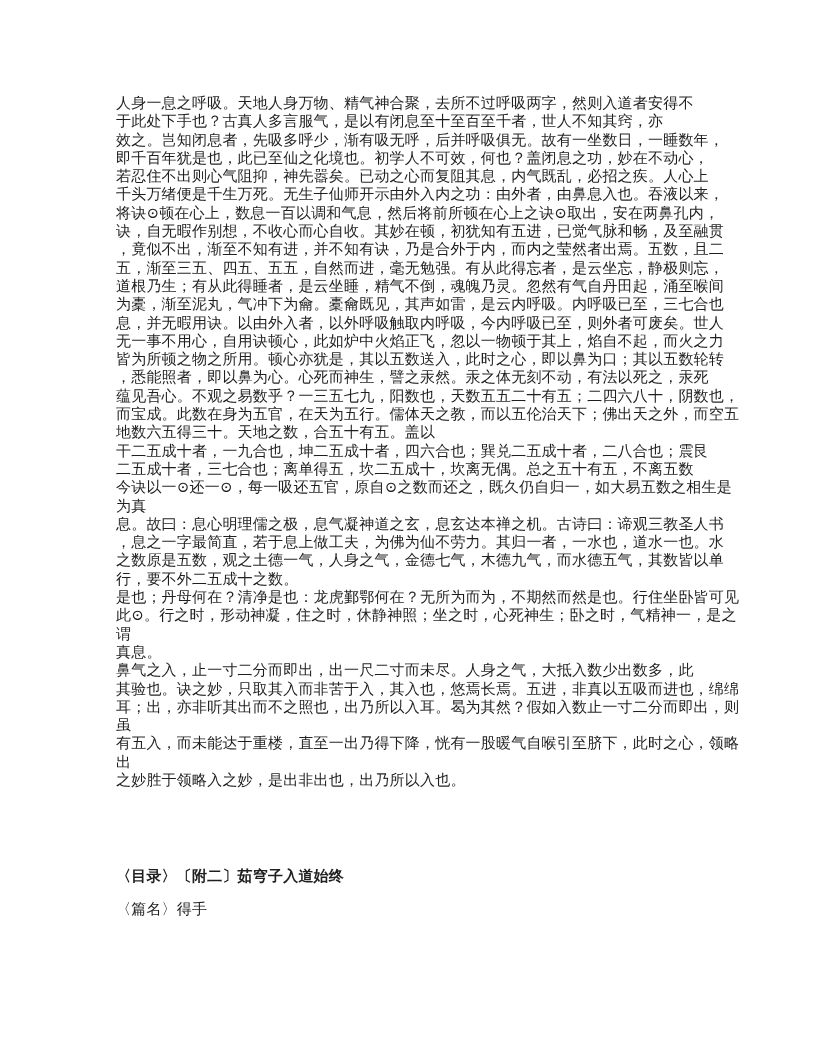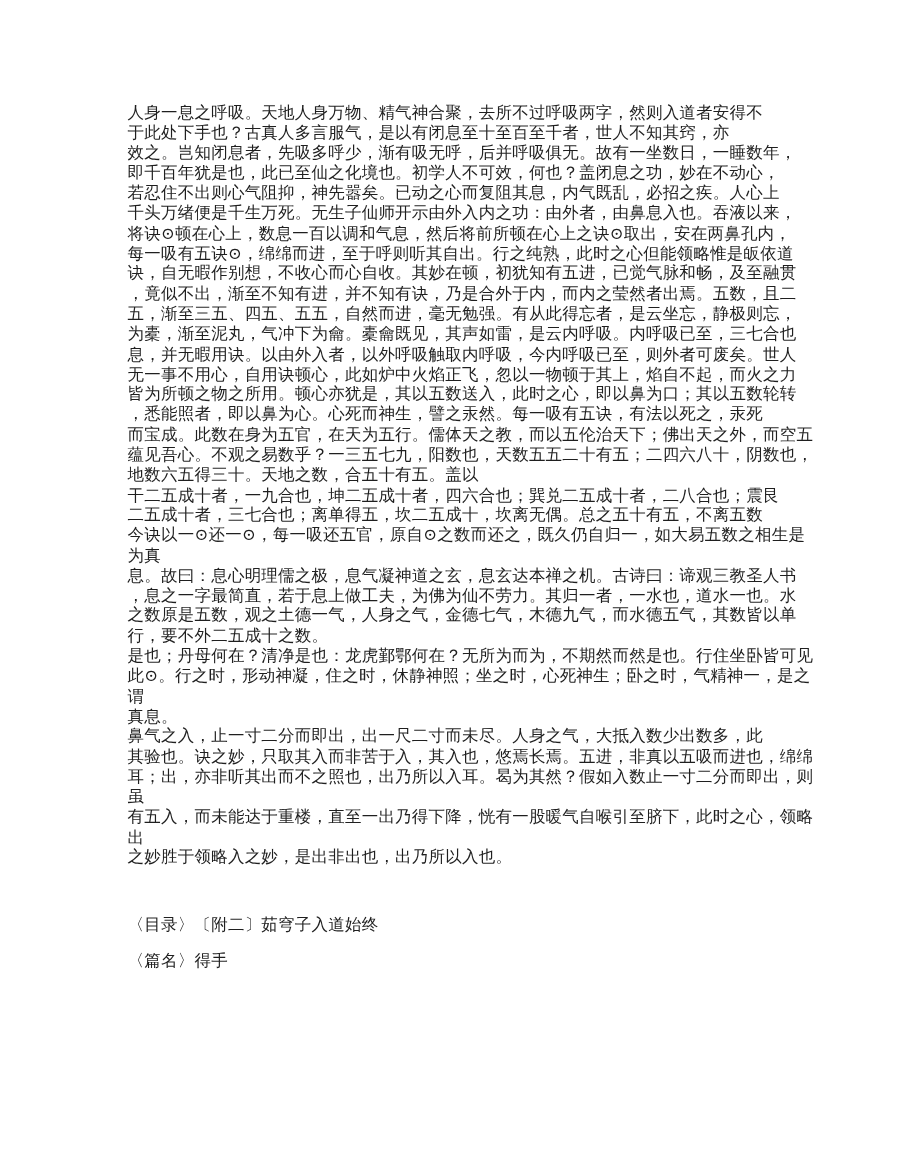--- a/index.html
+++ b/index.html
@@ -29,21 +29,22 @@
     font-size: 15px;
     line-height: 18.3px;
     white-space: pre;
     letter-spacing: 0.2px;
   }
   .toc-line {
     font-size: 15px;
     line-height: 18.3px;
     white-space: pre;
     letter-spacing: 0.2px;
-    margin-top: 43px;
+    margin-top: 78px;
+    font-weight: bold;
   }
   .section-title {
     font-size: 15px;
     line-height: 18.3px;
     white-space: pre;
     letter-spacing: 0.2px;
     margin-top: 14px;
   }
 </style>
 </head>
@@ -51,31 +52,31 @@
 
 <div class="page">
   <div class="body-text">
       <div class="line">人身一息之呼吸。天地人身万物、精气神合聚，去所不过呼吸两字，然则入道者安得不</div>
       <div class="line">于此处下手也？古真人多言服气，是以有闭息至十至百至千者，世人不知其窍，亦</div>
       <div class="line">效之。岂知闭息者，先吸多呼少，渐有吸无呼，后并呼吸俱无。故有一坐数日，一睡数年，</div>
       <div class="line">即千百年犹是也，此已至仙之化境也。初学人不可效，何也？盖闭息之功，妙在不动心，</div>
       <div class="line">若忍住不出则心气阻抑，神先嚣矣。已动之心而复阻其息，内气既乱，必招之疾。人心上</div>
       <div class="line">千头万绪便是千生万死。无生子仙师开示由外入内之功：由外者，由鼻息入也。吞液以来，</div>
       <div class="line">将诀⊙顿在心上，数息一百以调和气息，然后将前所顿在心上之诀⊙取出，安在两鼻孔内，</div>
-      <div class="line">每一吸有五诀⊙，绵绵而进，至于呼则听其自出。行之纯熟，此时之心但能领略惟是皈依道</div>
       <div class="line">诀，自无暇作别想，不收心而心自收。其妙在顿，初犹知有五进，已觉气脉和畅，及至融贯</div>
       <div class="line">，竟似不出，渐至不知有进，并不知有诀，乃是合外于内，而内之莹然者出焉。五数，且二</div>
       <div class="line">五，渐至三五、四五、五五，自然而进，毫无勉强。有从此得忘者，是云坐忘，静极则忘，</div>
+      <div class="line">道根乃生；有从此得睡者，是云坐睡，精气不倒，魂魄乃灵。忽然有气自丹田起，涌至喉间</div>
       <div class="line">为橐，渐至泥丸，气冲下为龠。橐龠既见，其声如雷，是云内呼吸。内呼吸已至，三七合也</div>
       <div class="line">息，并无暇用诀。以由外入者，以外呼吸触取内呼吸，今内呼吸已至，则外者可废矣。世人</div>
       <div class="line">无一事不用心，自用诀顿心，此如炉中火焰正飞，忽以一物顿于其上，焰自不起，而火之力</div>
       <div class="line">皆为所顿之物之所用。顿心亦犹是，其以五数送入，此时之心，即以鼻为口；其以五数轮转</div>
-      <div class="line">，悉能照者，即以鼻为心。心死而神生，譬之汞然。每一吸有五诀，有法以死之，汞死</div>
+      <div class="line">，悉能照者，即以鼻为心。心死而神生，譬之汞然。汞之体无刻不动，有法以死之，汞死</div>
+      <div class="line">蕴见吾心。不观之易数乎？一三五七九，阳数也，天数五五二十有五；二四六八十，阴数也，</div>
       <div class="line">而宝成。此数在身为五官，在天为五行。儒体天之教，而以五伦治天下；佛出天之外，而空五</div>
-      <div class="line">蕴见吾心。不观之易数乎？一三五七九，阳数也，天数五五二十有五；二四六八十，阴数也，</div>
       <div class="line">地数六五得三十。天地之数，合五十有五。盖以</div>
       <div class="line">干二五成十者，一九合也，坤二五成十者，四六合也；巽兑二五成十者，二八合也；震艮</div>
       <div class="line">二五成十者，三七合也；离单得五，坎二五成十，坎离无偶。总之五十有五，不离五数</div>
       <div class="line">今诀以一⊙还一⊙，每一吸还五官，原自⊙之数而还之，既久仍自归一，如大易五数之相生是</div>
       <div class="line">为真</div>
       <div class="line">息。故曰：息心明理儒之极，息气凝神道之玄，息玄达本禅之机。古诗曰：谛观三教圣人书</div>
       <div class="line">，息之一字最简直，若于息上做工夫，为佛为仙不劳力。其归一者，一水也，道水一也。水</div>
       <div class="line">之数原是五数，观之土德一气，人身之气，金德七气，木德九气，而水德五气，其数皆以单</div>
       <div class="line">行，要不外二五成十之数。</div>
       <div class="line">是也；丹母何在？清净是也：龙虎鄞鄂何在？无所为而为，不期然而然是也。行住坐卧皆可见</div>

